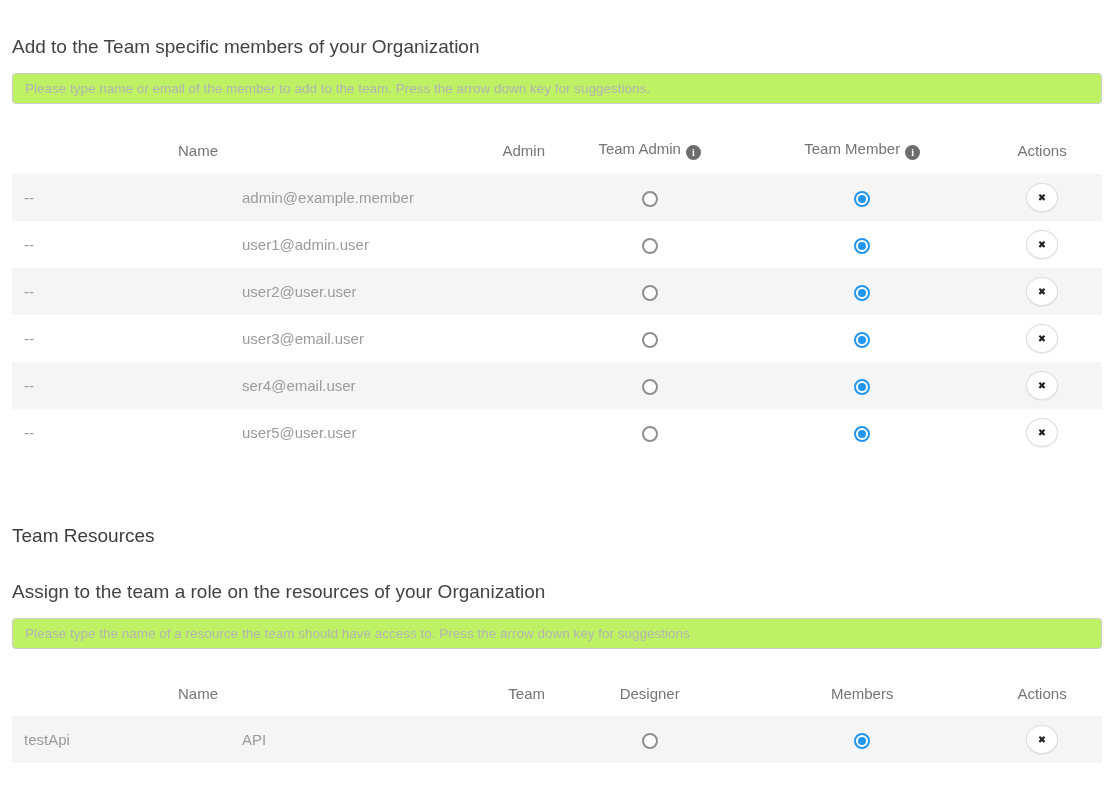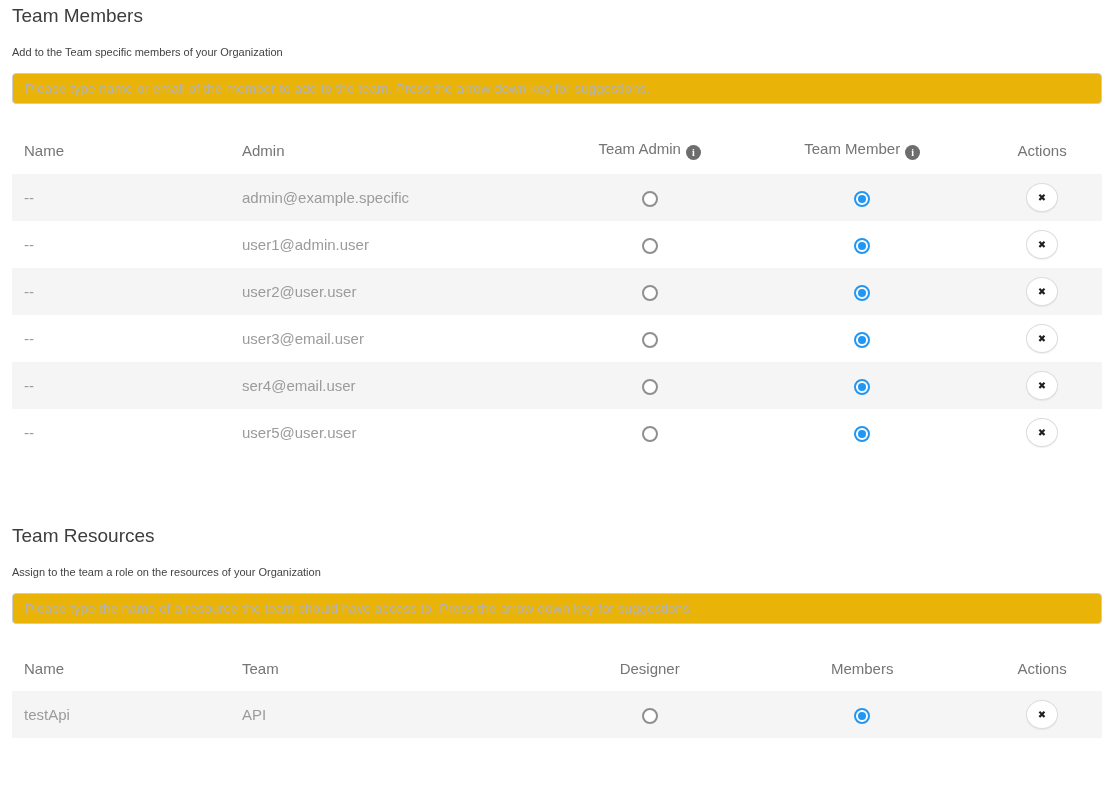--- a/index.html
+++ b/index.html
@@ -14,58 +14,58 @@
   .section { margin-top: 0; }
   .section + .section { margin-top: 66px; }
 
   .section-title {
     font-size: 19px;
     font-weight: 400;
     color: #3d3d3d;
     padding-top: 3px;
   }
   .section-subtitle {
-    font-size: 11px;
+    font-size: 19px;
     font-weight: 400;
     color: #434343;
-    margin-top: 19px;
+    margin-top: 34px;
   }
   .typeahead-input {
     display: block;
     width: 100%;
     height: 31px;
     margin-top: 15px;
     border: 1px solid #cccccc;
     border-radius: 4px;
     padding: 0 12px;
     font-family: "Liberation Sans", sans-serif;
     font-size: 13.5px;
     color: #555555;
     outline: none;
-    background: #eab308;
+    background: #bef264;
   }
   .typeahead-input::placeholder { color: #b3b3b3; }
 
   table.grid {
     width: 100%;
     border-collapse: collapse;
     margin-top: 26px;
     table-layout: fixed;
   }
   col.c1 { width: 20%; }
   col.c2 { width: 30%; }
   col.c3 { width: 17%; }
   col.c4 { width: 22%; }
   col.c5 { width: 11%; }
 
   th {
     font-weight: 400;
     font-size: 15px;
     color: #757575;
-    text-align: left;
+    text-align: right;
     padding: 10px 12px 14px 12px;
     white-space: nowrap;
   }
   th.center, td.center { text-align: center; }
 
   td {
     font-size: 15px;
     color: #9b9b9b;
     padding: 0 12px;
     height: 47px;
@@ -124,21 +124,20 @@
     padding: 0;
   }
   .remove-btn span { pointer-events: none; }
 </style>
 </head>
 <body>
 
 <div class="page">
 
   <section class="section">
-    <h1 class="section-title">Team Members</h1>
     <p class="section-subtitle">Add to the Team specific members of your Organization</p>
     <input class="typeahead-input" type="text" placeholder="Please type name or email of the member to add to the team. Press the arrow down key for suggestions." style="">
 
     <table class="grid">
       <colgroup>
           <col class="c1">
           <col class="c2">
           <col class="c3">
           <col class="c4">
           <col class="c5">
@@ -158,21 +157,21 @@
             <span>Team Member</span><span class="info-icon">i</span>
           </th>
           <th class="center">
             <span>Actions</span>
           </th>
         </tr>
       </thead>
       <tbody id="members-rows">
           <tr>
             <td><span>--</span></td>
-            <td><span>admin@example.specific</span></td>
+            <td><span>admin@example.member</span></td>
             <td class="center"><span class="radio" aria-checked="false"></span></td>
             <td class="center"><span class="radio checked" aria-checked="true"><span class="dot"></span></span></td>
             <td class="center"><button class="remove-btn"><span>✖</span></button></td>
           </tr>
           <tr>
             <td><span>--</span></td>
             <td><span>user1@admin.user</span></td>
             <td class="center"><span class="radio" aria-checked="false"></span></td>
             <td class="center"><span class="radio checked" aria-checked="true"><span class="dot"></span></span></td>
             <td class="center"><button class="remove-btn"><span>✖</span></button></td>

